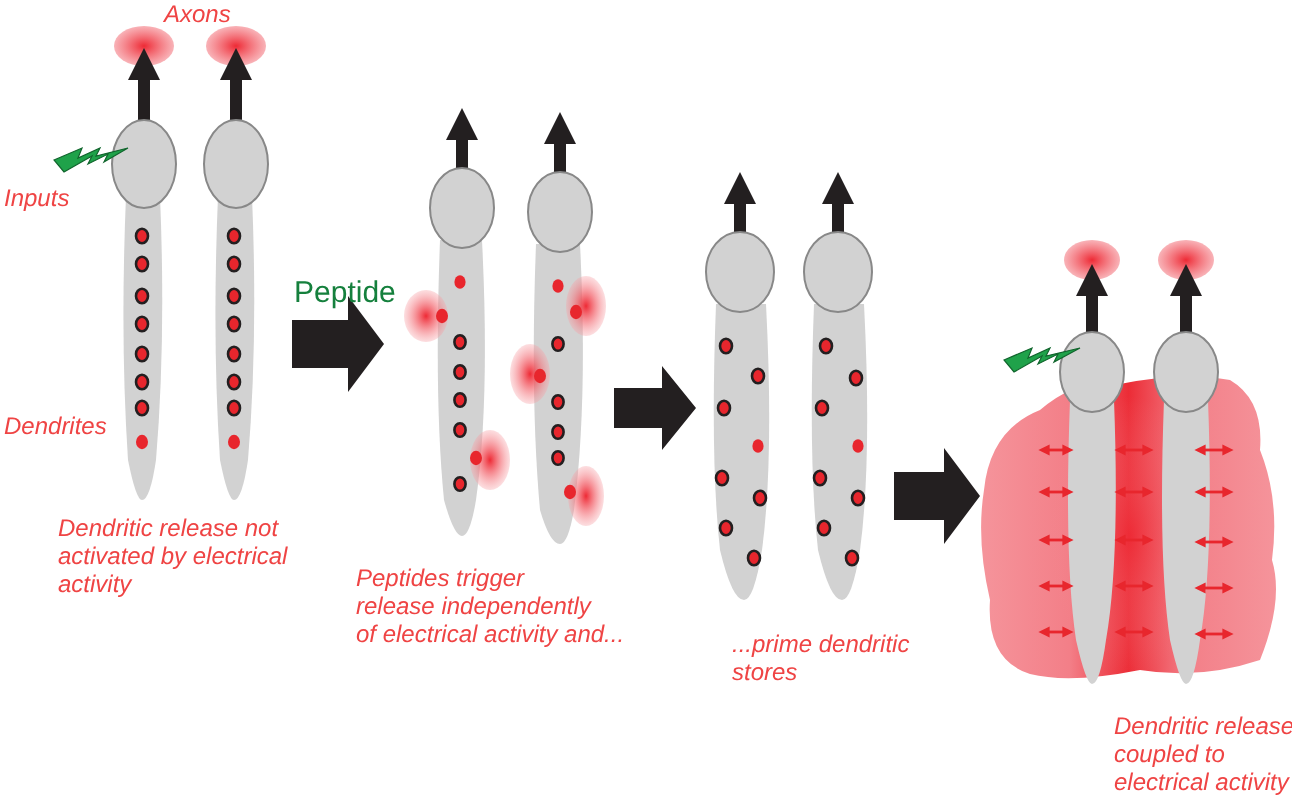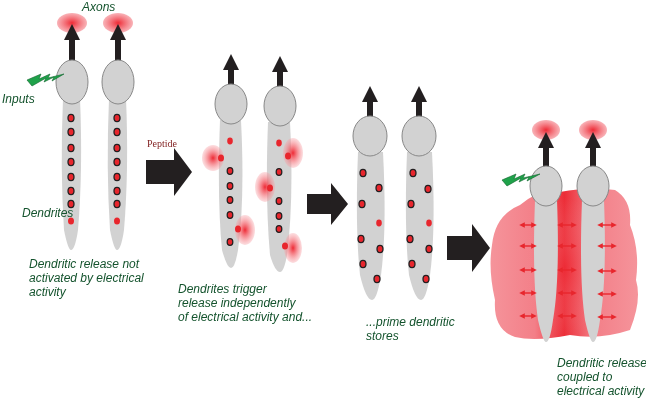--- a/index.html
+++ b/index.html
@@ -1,19 +1,19 @@
 <!DOCTYPE html>
 <html><head>
 <meta charset="utf-8">
 <style>
   html, body { margin:0; padding:0; background:#ffffff; }
   body { width:646px; height:400px; position:relative; overflow:hidden; font-family:"Liberation Sans", sans-serif; }
   svg { position:absolute; left:0; top:0; }
-  .lbl { position:absolute; font-style:italic; font-size:12px; line-height:14px; color:#14532d; white-space:pre; font-family:"Liberation Sans", sans-serif; }
-  .peptide { position:absolute; font-size:10px; color:#7f1d1d; font-family:Liberation Serif, serif; }
+  .lbl { position:absolute; font-style:italic; font-size:12px; line-height:14px; color:#ef4444; white-space:pre; font-family:"Liberation Sans", sans-serif; }
+  .peptide { position:absolute; font-size:15px; color:#15803d; font-family:Liberation Sans, sans-serif; }
 </style>
 </head>
 <body>
 
 <svg width="646" height="400" viewBox="0 0 646 400">
   <defs>
     <radialGradient id="glow" cx="50%" cy="50%" r="50%">
       <stop offset="0%" stop-color="#ee2a35"></stop>
       <stop offset="100%" stop-color="#f7a0a6" stop-opacity="0.8"></stop>
     </radialGradient>
@@ -205,26 +205,26 @@
       <line x1="522" y1="316" x2="534" y2="316"></line>
         <line x1="560" y1="316" x2="574" y2="316"></line>
         <line x1="600" y1="317" x2="614" y2="317"></line>
     </g>
     <polygon points="502,180 516,174 514,179 525,174 523,178 540,174 527,181 529,177 519,182 521,178 507,186" fill="#1fa24a" stroke="#11652d" stroke-width="0.6"></polygon>
   </g>
 </svg>
 
 <div class="lbl" style="left:82px; top:0px;">Axons</div>
 <div class="lbl" style="left:2px; top:92px;">Inputs</div>
-<div class="lbl" style="left:2px; top:206px;margin-left:20px;">Dendrites</div>
+<div class="lbl" style="left:2px; top:206px;">Dendrites</div>
 <div class="peptide" style="left:147px; top:138px;">Peptide</div>
 
 <div class="lbl" style="left:29px; top:257px;">Dendritic release not
 activated by electrical
 activity</div>
-<div class="lbl" style="left:178px; top:282px;">Dendrites trigger
+<div class="lbl" style="left:178px; top:282px;">Peptides trigger
 release independently
 of electrical activity and...</div>
 <div class="lbl" style="left:350px; top:315px;margin-left:16px;">...prime dendritic
 stores</div>
 <div class="lbl" style="left:557px; top:356px;">Dendritic release
 coupled to
 electrical activity</div>
 
 </body></html>

